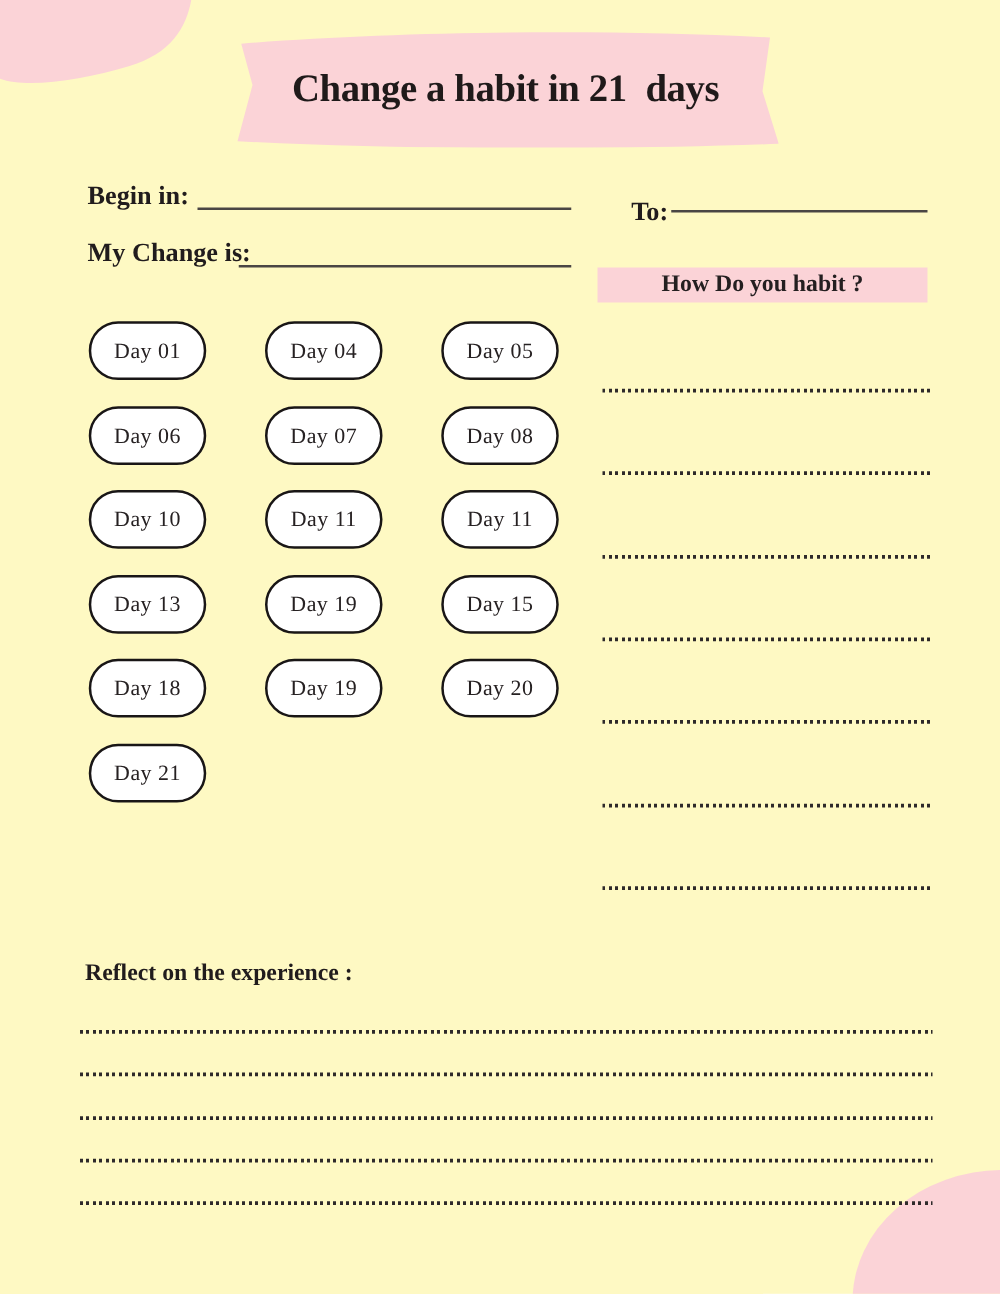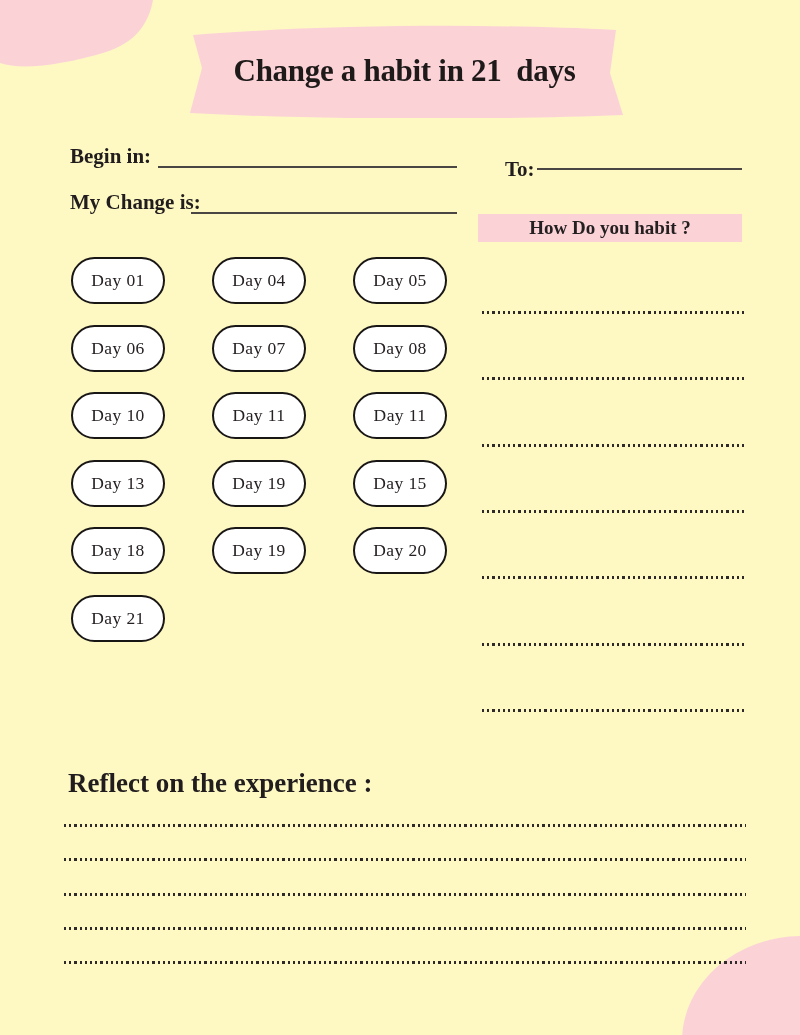--- a/index.html
+++ b/index.html
@@ -50,21 +50,21 @@
     font-weight:700; font-size:19px; color:#241f20;
   }
   .feel-lines { position:absolute; left:482px; top:311px; width:263px; height:410px; }
   .reflect-lines { position:absolute; left:64px; top:824px; width:682px; height:148px; z-index:2; }
   .dotline {
     position:absolute; left:0; width:100%; height:3px;
     background-image: repeating-linear-gradient(90deg, #2e2a2a 0 2.2px, transparent 2.2px 5.2px);
   }
   .reflect-header {
     position:absolute; left:68px; top:768px;
-    font-weight:700; font-size:27px; color:#211c1d;
+    font-weight:700; font-size:19px; color:#211c1d;
   }
 </style>
 </head>
 <body>
 
 <div class="page">
 
   <svg class="blob-tl" viewBox="0 0 165 75" xmlns="http://www.w3.org/2000/svg" aria-hidden="true">
     <path d="M0,0 L153,0 C149,22 137,43 103,53 C66,64 22,71 0,63 Z" fill="#fbd3d7"></path>
   </svg>

